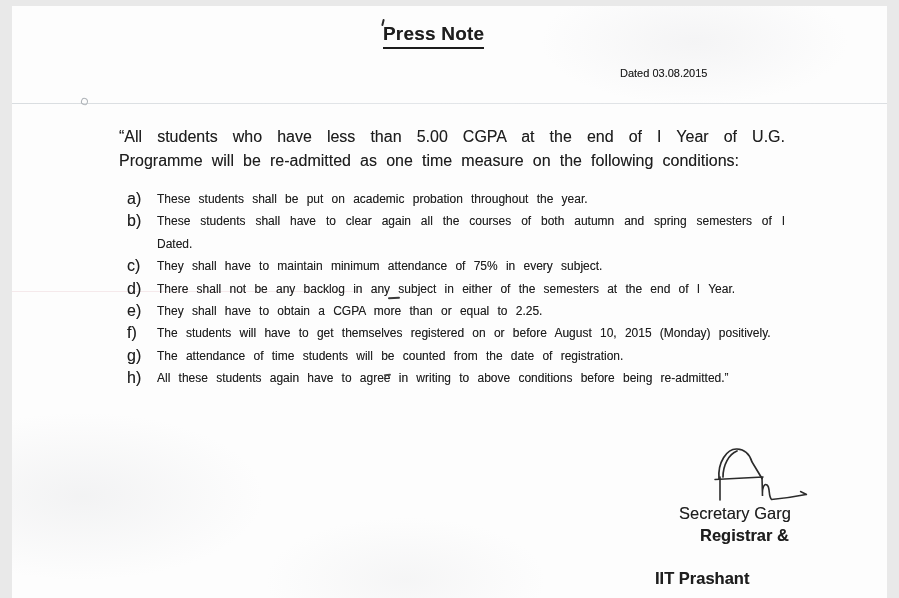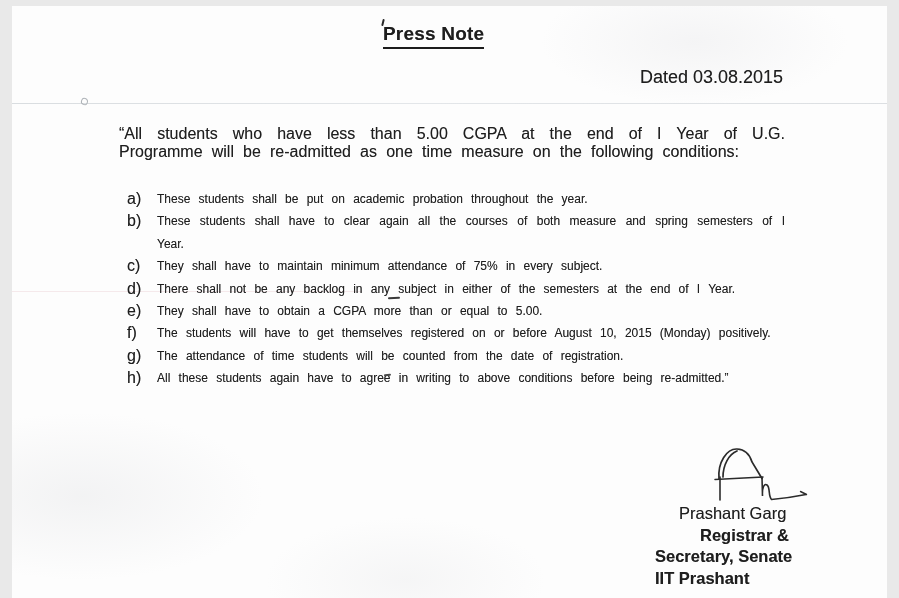--- a/index.html
+++ b/index.html
@@ -24,26 +24,26 @@
     font-size:19px; font-weight:700; letter-spacing:.2px;
     border-bottom:2.5px solid #1c1c1c; padding-bottom:2px;
     display:inline-block;
   }
   .title-tick{
     position:absolute; left:-1px; top:-4px; width:2px; height:7px;
     background:#2a2a2a; transform:rotate(14deg); border-radius:1px;
   }
 
   
-  .dateline{ position:absolute; left:628px; top:61px; font-size:18px; }
+  .dateline{ position:absolute; left:608px; top:61px; font-size:11px; }
 
   
   .intro{
     position:absolute; left:107px; top:119px; width:666px;
-    font-size:16px; line-height:18px;
+    font-size:16px; line-height:24px;
     text-align:justify; word-spacing:4.7px; margin:0;
   }
 
   
   .cond-list{ position:absolute; left:115px; top:182px; width:666px; }
   .cond-item{ display:flex; align-items:flex-start; }
   .cond-label{
     flex:0 0 30px; font-size:16px; line-height:22.4px;
   }
   .cond-text{
@@ -111,33 +111,33 @@
 
   <p class="intro ink">“All students who have less than 5.00 CGPA at the end of I Year  of U.G. Programme will be re-admitted as one time measure on the following conditions:</p>
 
   <div class="cond-list">
     <div class="cond-item">
       <span class="cond-label ink">a)</span>
       <span class="cond-text ink">These students shall be put on academic probation throughout the year.</span>
     </div>
     <div class="cond-item">
       <span class="cond-label ink">b)</span>
-      <span class="cond-text ink">These students shall have to clear again all the courses of both measure and spring semesters of I Year.</span>
+      <span class="cond-text ink">These students shall have to clear again all the courses of both autumn and spring semesters of I Dated.</span>
     </div>
     <div class="cond-item">
       <span class="cond-label ink">c)</span>
       <span class="cond-text ink">They shall have to maintain minimum attendance of 75% in every subject.</span>
     </div>
     <div class="cond-item">
       <span class="cond-label ink">d)</span>
       <span class="cond-text ink">There shall not be any backlog in any subject in either of the semesters at the end of I Year.</span>
     </div>
     <div class="cond-item">
       <span class="cond-label ink">e)</span>
-      <span class="cond-text ink">They shall have to obtain a CGPA more than or equal to 5.00.</span>
+      <span class="cond-text ink">They shall have to obtain a CGPA more than or equal to 2.25.</span>
     </div>
     <div class="cond-item">
       <span class="cond-label ink">f)</span>
       <span class="cond-text ink">The students will have to get themselves registered on or before August 10, 2015 (Monday) positively.</span>
     </div>
     <div class="cond-item">
       <span class="cond-label ink">g)</span>
       <span class="cond-text ink">The attendance of time students will be counted from the date of registration.</span>
     </div>
     <div class="cond-item">
@@ -151,18 +151,17 @@
 
   <svg class="signature-svg" width="112" height="62" viewBox="0 0 112 62" fill="none">
     <path d="M15 34 C13.5 17 23 3.5 33 4 C42.5 4.5 46.5 12 48 17 L58 33.5" stroke="#2b2b2b" stroke-width="1.7" stroke-linecap="round"></path>
     <path d="M19 32 C19 20 25 9 33 6" stroke="#2b2b2b" stroke-width="1.7" stroke-linecap="round"></path>
     <path d="M11 34.5 L59 32" stroke="#2b2b2b" stroke-width="1.5" stroke-linecap="round"></path>
     <path d="M16 32 L16 55" stroke="#2b2b2b" stroke-width="1.6" stroke-linecap="round"></path>
     <path d="M58 32.5 L58.5 51 C58 43 60 38 63 40 C66.5 42.5 64 51 67.5 54.5 C79 53.5 92 51.5 102 49.5" stroke="#2b2b2b" stroke-width="1.6" stroke-linecap="round"></path>
     <path d="M96.5 46.5 L102.5 49.5" stroke="#2b2b2b" stroke-width="1.4" stroke-linecap="round"></path>
   </svg>
 
-  <div class="signoff-line so-name ink">Prashant Garg</div>
+  <div class="signoff-line so-name ink">Secretary Garg</div>
   <div class="signoff-line so-reg ink">Registrar &amp;</div>
-  <div class="signoff-line so-sec ink">Secretary, Senate</div>
   <div class="signoff-line so-iit ink">IIT Prashant</div>
 
 </div>
 
 </body></html>

